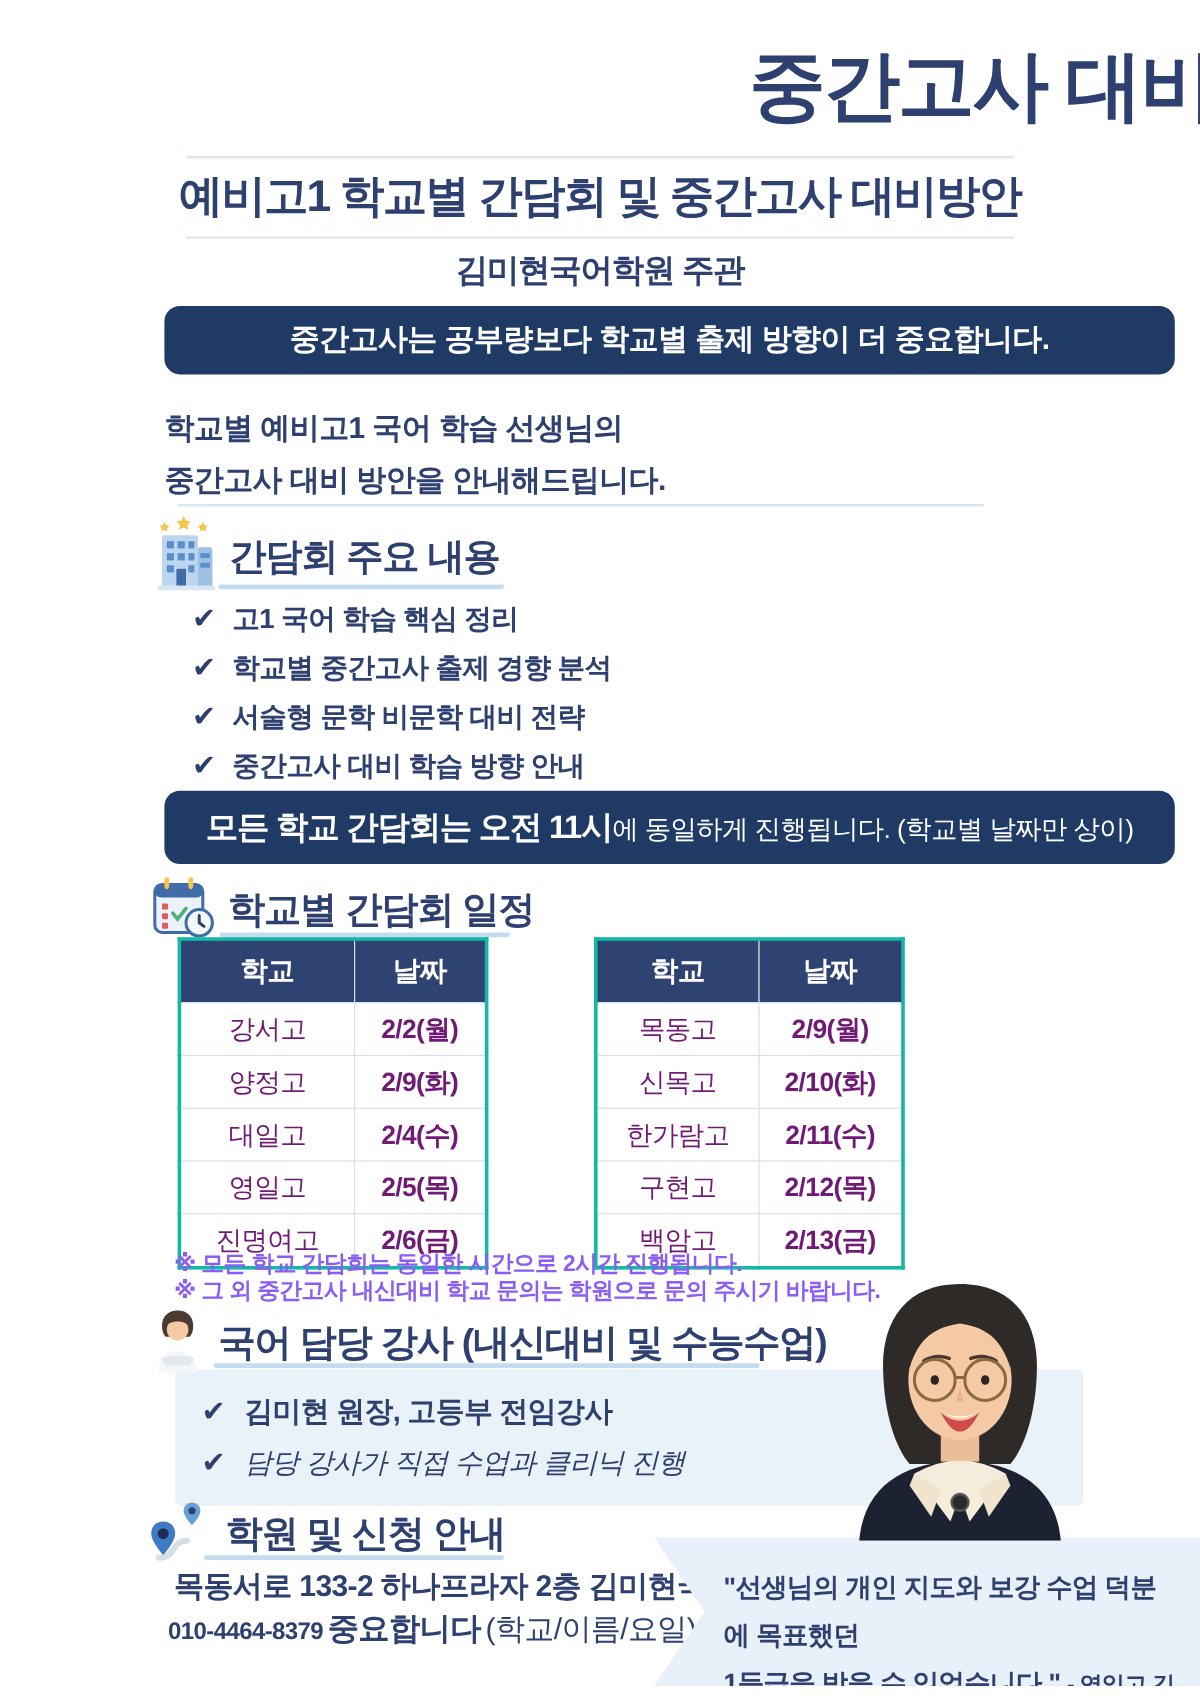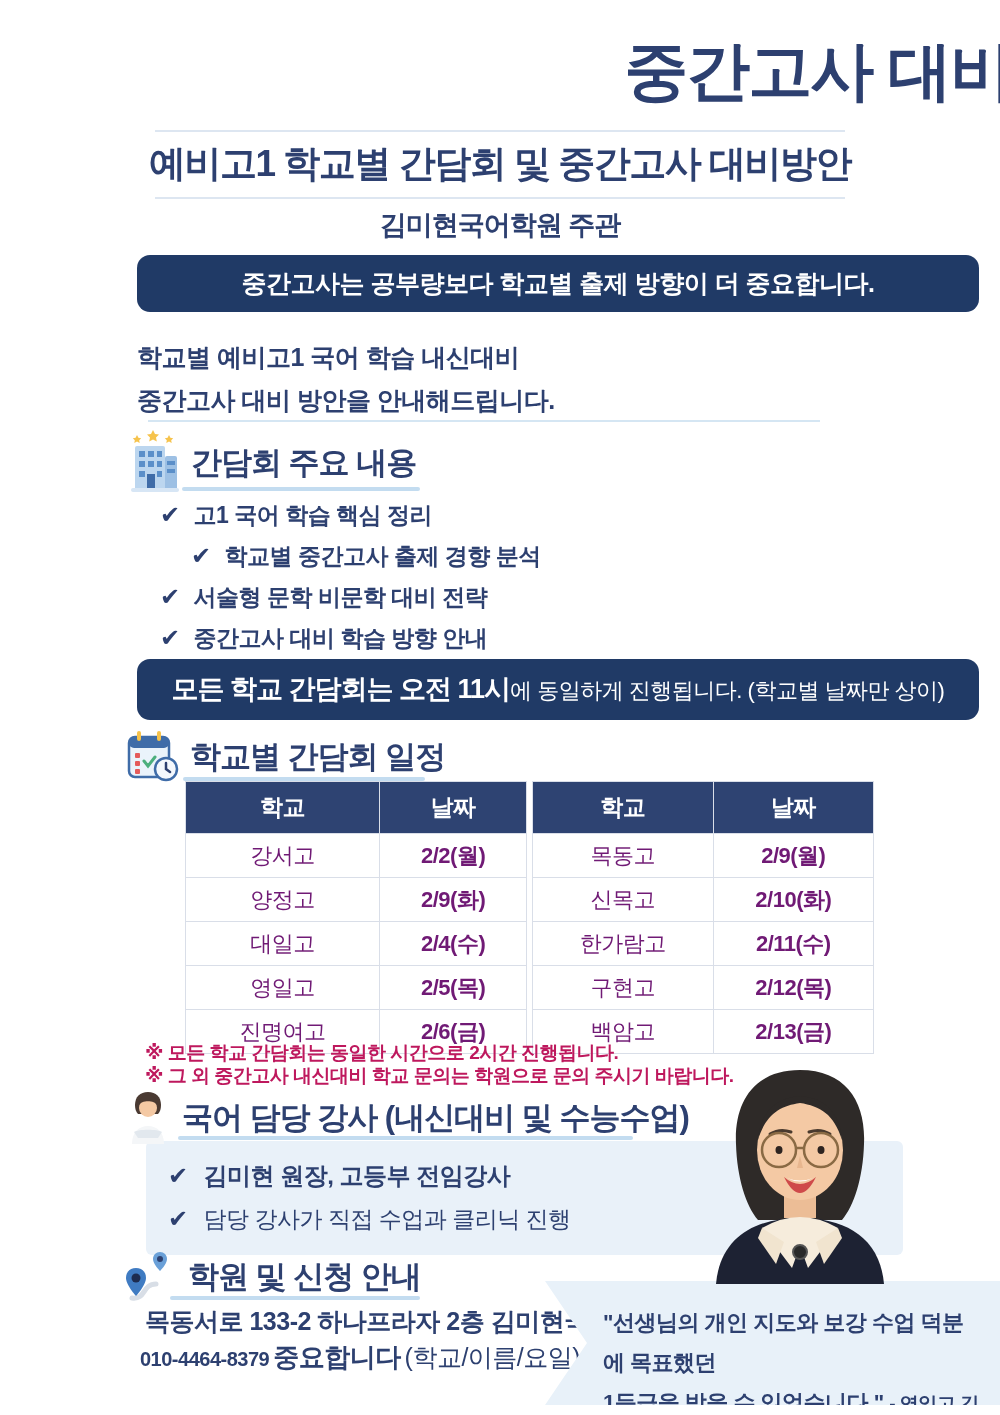--- a/index.html
+++ b/index.html
@@ -27,36 +27,36 @@
   .hr3{position:absolute;top:420px;left:148px;width:672px;height:2px;background:#d5e6f3;}
   
   .sec-head{position:absolute;display:flex;align-items:center;}
   .sec-head .icon{flex:0 0 auto;}
   .sec-head .txt{font-size:31px;font-weight:800;letter-spacing:-1px;color:#2d4070;margin-left:10px;position:relative;z-index:1;}
   .underline{position:absolute;height:4px;background:#c3dcf0;border-radius:2px;z-index:0;}
   
   .check-row{position:absolute;left:160px;font-size:23px;font-weight:700;letter-spacing:-0.5px;color:#2d4070;text-align:right;}
   .check-row .chk{margin-right:14px;font-size:24px;}
   
-  .sched-table{position:absolute;top:781px;width:342px;border-collapse:collapse;
-    border:1px solid #14b8a6;margin-left:37px;}
+  .sched-table{position:absolute;top:781px;width:259px;border-collapse:collapse;
+    border:3px solid #14b8a6;}
   .t-left{left:148px;} .t-right{left:495px;}
   .sched-table th{background:#2e4372;color:#ffffff;font-size:23px;font-weight:700;
     height:49px;border:1px solid #d9dee8;letter-spacing:-0.5px;}
   .sched-table td{height:41px;text-align:center;font-size:22px;color:#701a75;
     border:1px solid #d9dee8;background:#ffffff;letter-spacing:-0.5px;}
   .sched-table td.date{font-weight:800;}
-  .note{position:absolute;left:145px;font-size:19px;font-weight:700;letter-spacing:-0.5px;color:#be185d;}
+  .note{position:absolute;left:145px;font-size:19px;font-weight:700;letter-spacing:-0.5px;color:#8b5cf6;}
   
   .panel{position:absolute;top:1141px;left:146px;width:757px;height:114px;
     background:#e9f1f9;border-radius:6px;}
   .inst-row{position:absolute;left:168px;color:#2d4070;letter-spacing:-0.5px;}
   .inst-row .chk{margin-right:16px;font-size:24px;font-weight:700;}
   .inst-bold{font-size:24px;font-weight:800;}
-  .inst-reg{font-size:23px;font-weight:500;}
+  .inst-reg{font-size:23px;font-weight:500;font-style:italic;}
   
   .address{position:absolute;top:1305px;left:145px;font-size:25px;font-weight:600;
     letter-spacing:-0.5px;color:#2d4070;}
   .phone-line{position:absolute;top:1340px;left:140px;color:#2d4070;letter-spacing:-0.5px;}
   .phone-line .num{font-size:20px;font-weight:800;}
   .phone-line .lbl{font-size:26px;font-weight:800;}
   .phone-line .nt{font-size:25px;font-weight:500;}
   
   .testimonial{position:absolute;top:1281px;left:545px;width:455px;height:124px;
     background:#e8f1f9;
@@ -74,21 +74,21 @@
 
   <div class="title">중간고사 대비</div>
   <div class="hr hr1"></div>
   <div class="subtitle">예비고1 학교별 간담회 및 중간고사 대비방안</div>
   <div class="hr hr2"></div>
   <div class="organizer">김미현국어학원 주관</div>
 
   <div class="banner banner1">중간고사는 공부량보다 학교별 출제 방향이 더 중요합니다.</div>
 
   <div class="intro">
-    <div>학교별 예비고1 국어 학습 내신대비</div>
+    <div>학교별 예비고1 국어 학습 선생님의</div>
     <div>중간고사 대비 방안을 안내해드립니다.</div>
   </div>
 
   <div class="hr3"></div>
 
   <div class="sec-head" style="top:430px;left:125px;">
     <span class="icon">
       <svg width="56" height="62" viewBox="0 0 56 62">
         <g fill="#f6c34c">
             <path d="M28 0l2 4 4 .5-3 3 .8 4L28 9.6 24.2 11.5 25 7.5l-3-3 4-.5z"></path>
@@ -113,21 +113,21 @@
         <rect x="6" y="58" width="48" height="4" rx="2" fill="#d7e6f5"></rect>
       </svg>
     </span>
     <span class="txt">간담회 주요 내용</span>
   </div>
   <div class="underline" style="top:487px;left:182px;width:238px;"></div>
 
   <div class="check-row" style="top:500px;">
     <span class="chk">✔</span><span>고1 국어 학습 핵심 정리</span>
   </div>
-  <div class="check-row" style="top:541px;margin-left:31px;">
+  <div class="check-row" style="top:541px;">
     <span class="chk">✔</span><span>학교별 중간고사 출제 경향 분석</span>
   </div>
   <div class="check-row" style="top:582px;">
     <span class="chk">✔</span><span>서술형 문학 비문학 대비 전략</span>
   </div>
   <div class="check-row" style="top:623px;">
     <span class="chk">✔</span><span>중간고사 대비 학습 방향 안내</span>
   </div>
 
   <div class="banner banner2">

